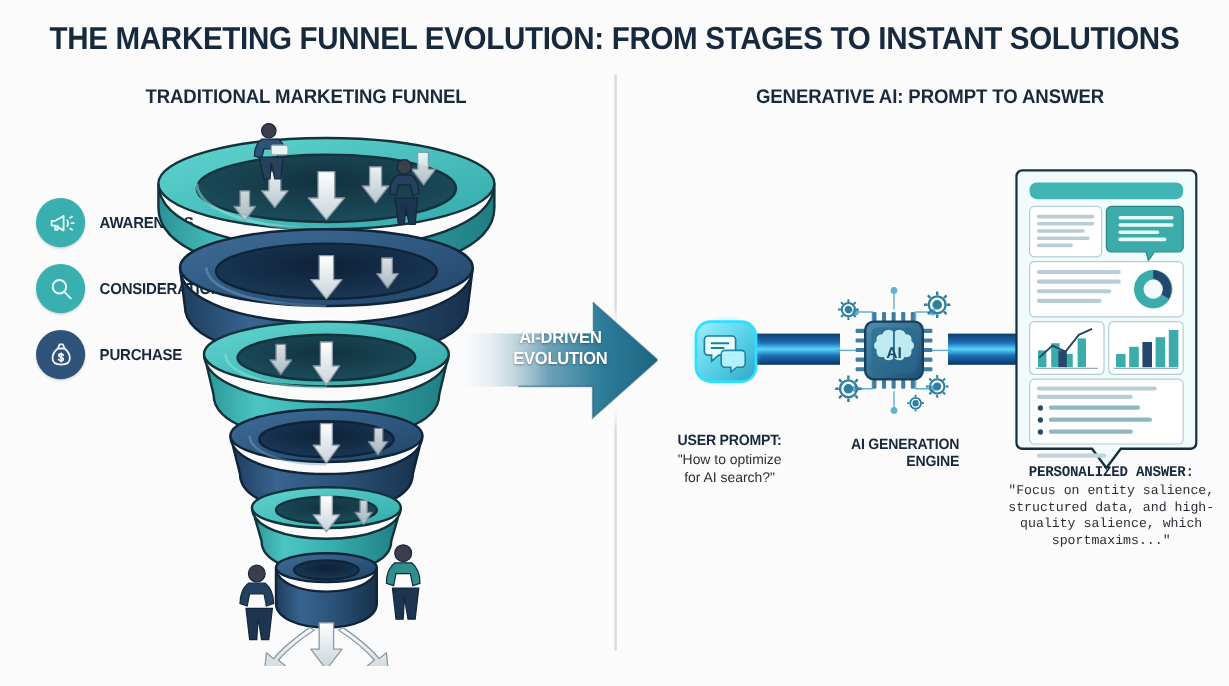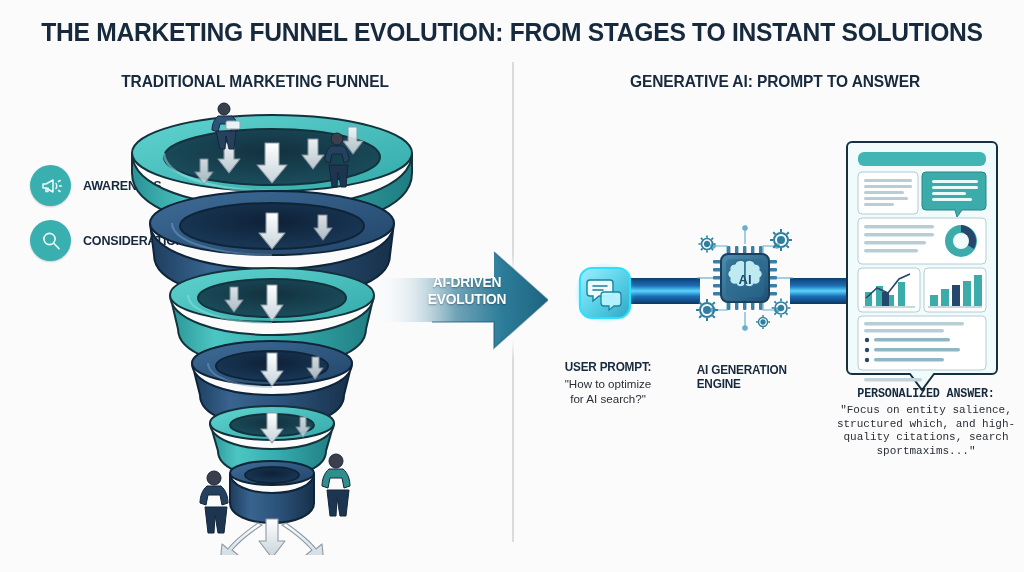--- a/index.html
+++ b/index.html
@@ -69,22 +69,22 @@
   .beam .core {
     position:absolute; left:0; right:0; top:0; bottom:0;
     background:linear-gradient(to bottom,#0e3e6e 0%,#1d6fb8 30%,#58d6fb 50%,#1d6fb8 70%,#0b3763 100%);
   }
 
   .prompt-box { position:absolute; left:574px; top:262px; width:62px; height:62px; }
   .prompt-cap { position:absolute; left:552px; top:340px; width:112px; text-align:center;margin-top:20px; }
   .cap-title { font-size:12.4px; font-weight:bold; color:#16293d; letter-spacing:-0.2px; transform:scaleX(0.95); white-space:nowrap;}
   .cap-body  { font-size:11.6px; color:#2a2f35; line-height:14.5px; margin-top:3px; }
 
-  .engine { position:absolute; left:683px; top:216px; width:124px; height:124px; }
-  .engine-cap { position:absolute; left:694px; top:363px; width:108px; text-align:left; }
+  .engine { position:absolute; left:683px; top:230px; width:124px; height:124px; }
+  .engine-cap { position:absolute; left:694px; top:363px; width:108px; text-align:right; }
 
   .answer-card { position:absolute; left:846px; top:140px; width:152px; height:256px; }
   .answer-cap { position:absolute; left:836px; top:387px; width:180px; text-align:center;font-family:Liberation Mono, monospace; }
   .answer-cap .cap-body { font-size:11px; line-height:13.6px; }
 </style>
 </head>
 <body>
 
 <div class="stage">
 
@@ -115,20 +115,31 @@
         <svg viewBox="0 0 24 24" fill="none" stroke="#eafafa" stroke-width="1.6" stroke-linecap="round" stroke-linejoin="round">
           <circle cx="10.5" cy="10" r="5.6"></circle>
             <path d="M14.6 14.2L20 19.6"></path>
         </svg>
       </div>
       <div class="stage-label">CONSIDERATION</div>
     </div>
 
 
 
+    <div class="stage-row">
+      <div class="stage-badge" style="background:#2e5278">
+        <svg viewBox="0 0 24 24" fill="none" stroke="#eef4fa" stroke-width="1.5" stroke-linecap="round" stroke-linejoin="round">
+          <path d="M9.2 6.4h5.6c2.8 2.2 4.4 5 4.4 8.1 0 3.2-2.6 5.3-7.2 5.3S4.8 17.7 4.8 14.5c0-3.1 1.6-5.9 4.4-8.1z"></path>
+            <path d="M9.2 6.4L10.6 3h2.8l1.4 3.4"></path>
+            <path d="M12 10.4v7"></path>
+            <path d="M13.7 12c-.4-.7-1-1-1.9-1-1 0-1.8.5-1.8 1.3 0 1.9 3.7 1 3.7 2.9 0 .9-.8 1.4-1.9 1.4-1 0-1.6-.4-2-1.1"></path>
+        </svg>
+      </div>
+      <div class="stage-label">PURCHASE</div>
+    </div>
   </div>
 
   <div class="funnel">
     <svg viewBox="0 0 300 460" width="300" height="460">
       <defs>
         <linearGradient id="tealBody" x1="0" y1="0" x2="1" y2="0">
           <stop offset="0%" stop-color="#2b9396"></stop>
           <stop offset="22%" stop-color="#4cc6c3"></stop>
           <stop offset="55%" stop-color="#35acad"></stop>
           <stop offset="100%" stop-color="#207d82"></stop>
@@ -472,19 +483,19 @@
         <circle cx="21" cy="220" r="2.2" fill="#24476b"></circle>
           <rect x="28" y="218" width="70" height="3.4" rx="1.7" fill="#8fb7c2"></rect>
       </g>
       <rect x="18" y="238" width="58" height="3.4" rx="1.7" fill="#c2d4db"></rect>
     </svg>
   </div>
   <div class="answer-cap">
     <div class="cap-title">PERSONALIZED ANSWER:</div>
     <div class="cap-body">
       <span>"Focus on entity salience,</span><br>
-      <span>structured which, and high-</span><br>
-      <span>quality citations, search</span><br>
+      <span>structured data, and high-</span><br>
+      <span>quality salience, which</span><br>
       <span>sportmaxims..."</span>
     </div>
   </div>
 
 </div>
 
 </body></html>

